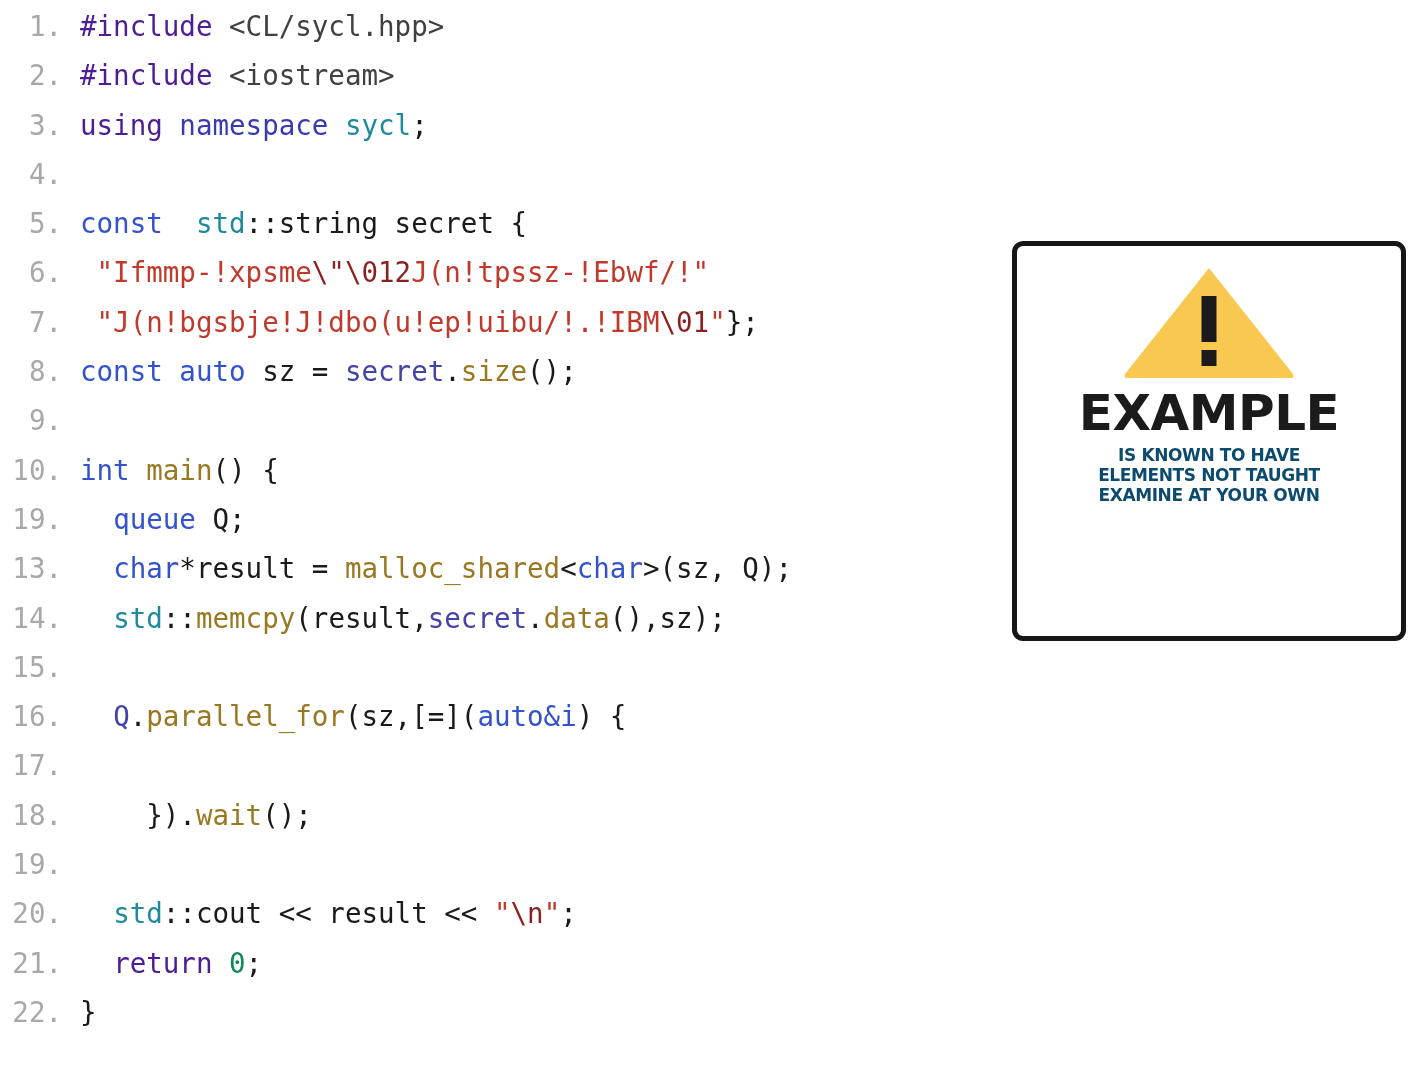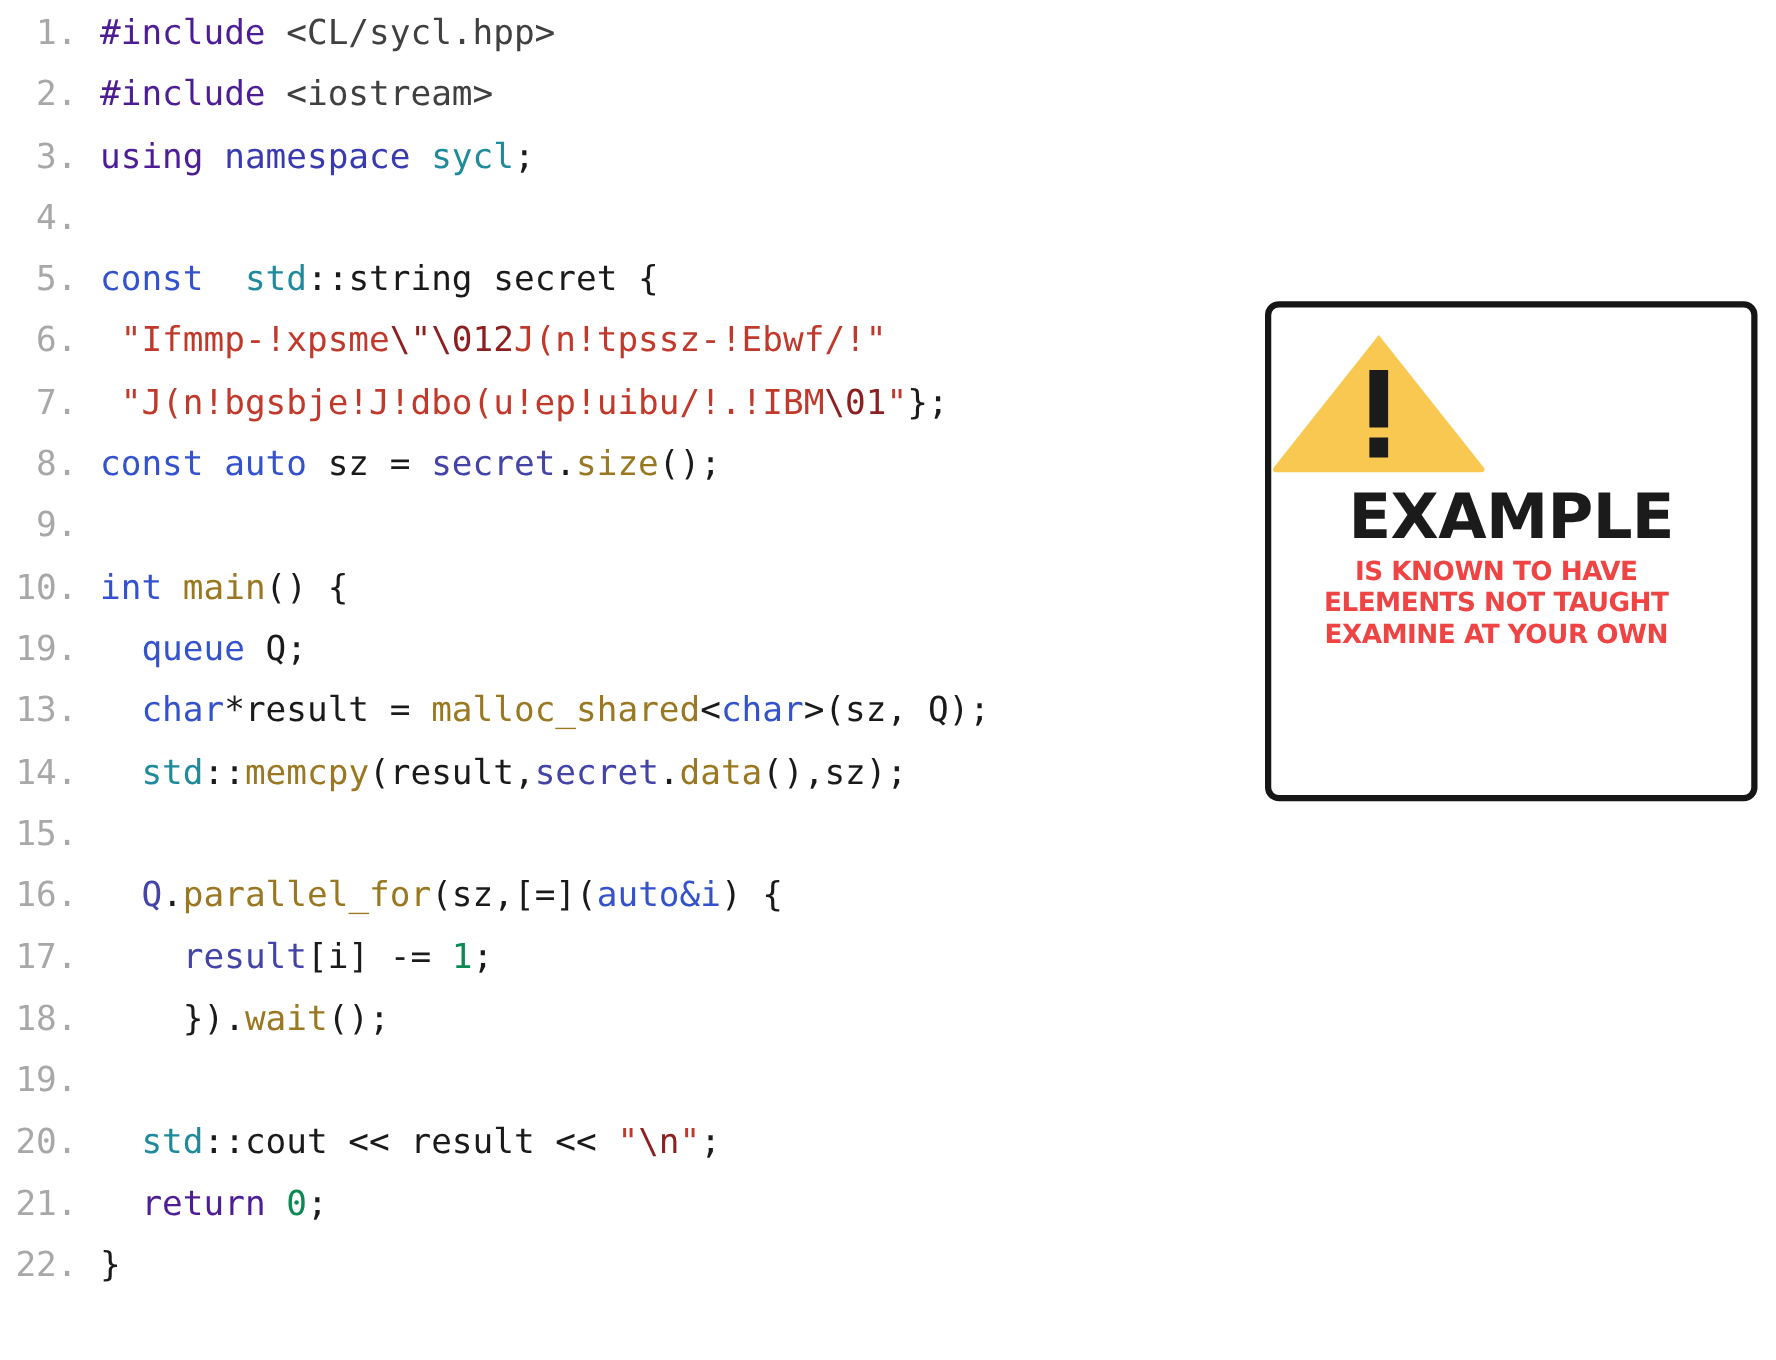--- a/index.html
+++ b/index.html
@@ -66,44 +66,45 @@
     left: 1012px;
     top: 241px;
     width: 394px;
     height: 400px;
     box-sizing: border-box;
     border: 5px solid #161616;
     border-radius: 11px;
     background: #ffffff;
     display: flex;
     flex-direction: column;
+    align-items: center;
     padding-top: 20px;
   }
   #warning-triangle-wrap {
     width: 172px;
     height: 112px;
     display: block;
   }
   #warning-heading {
     font-family: "DejaVu Sans", "Liberation Sans", sans-serif;
     font-weight: bold;
     font-size: 50px;
     line-height: 1.0;
     letter-spacing: -0.5px;
     color: #1b1b1b;
     margin-top: 10px;
     text-align: center;
   }
   #warning-body {
     font-family: "DejaVu Sans", "Liberation Sans", sans-serif;
     font-weight: bold;
-    font-size: 21px;
+    font-size: 17px;
     line-height: 1.19;
     letter-spacing: -0.4px;
-    color: #ef4444;
+    color: #0c4a6e;
     text-align: center;
     margin-top: 7px;
     width: 360px;
   }
   #warning-body .wline { display: block; white-space: nowrap; }
 </style>
 </head>
 <body>
 
 <div id="code-listing">
@@ -115,21 +116,21 @@
     <div class="code-line"><span class="ln">6.</span><span class="code-text"><span class="t-plain"> </span><span class="t-str">"Ifmmp-!xpsme</span><span class="t-esc">\"</span><span class="t-esc">\012</span><span class="t-str">J(n!tpssz-!Ebwf/!"</span></span></div>
     <div class="code-line"><span class="ln">7.</span><span class="code-text"><span class="t-plain"> </span><span class="t-str">"J(n!bgsbje!J!dbo(u!ep!uibu/!.!IBM</span><span class="t-esc">\01</span><span class="t-str">"</span><span class="t-plain">};</span></span></div>
     <div class="code-line"><span class="ln">8.</span><span class="code-text"><span class="t-kw">const auto</span><span class="t-plain"> sz = </span><span class="t-var">secret</span><span class="t-plain">.</span><span class="t-fn">size</span><span class="t-plain">();</span></span></div>
     <div class="code-line"><span class="ln">9.</span><span class="code-text"></span></div>
     <div class="code-line"><span class="ln">10.</span><span class="code-text"><span class="t-kw">int</span><span class="t-plain"> </span><span class="t-fn">main</span><span class="t-plain">() {</span></span></div>
     <div class="code-line"><span class="ln">19.</span><span class="code-text"><span class="t-plain">  </span><span class="t-kw">queue</span><span class="t-plain"> Q;</span></span></div>
     <div class="code-line"><span class="ln">13.</span><span class="code-text"><span class="t-plain">  </span><span class="t-kw">char</span><span class="t-plain">*result = </span><span class="t-fn">malloc_shared</span><span class="t-plain">&lt;</span><span class="t-kw">char</span><span class="t-plain">&gt;(sz, Q);</span></span></div>
     <div class="code-line"><span class="ln">14.</span><span class="code-text"><span class="t-plain">  </span><span class="t-type">std</span><span class="t-plain">::</span><span class="t-fn">memcpy</span><span class="t-plain">(result,</span><span class="t-var">secret</span><span class="t-plain">.</span><span class="t-fn">data</span><span class="t-plain">(),sz);</span></span></div>
     <div class="code-line"><span class="ln">15.</span><span class="code-text"></span></div>
     <div class="code-line"><span class="ln">16.</span><span class="code-text"><span class="t-plain">  </span><span class="t-var">Q</span><span class="t-plain">.</span><span class="t-fn">parallel_for</span><span class="t-plain">(sz,[=](</span><span class="t-kw">auto&amp;i</span><span class="t-plain">) {</span></span></div>
-    <div class="code-line"><span class="ln">17.</span><span class="code-text"><span class="t-plain">    </span><span class="t-var">result</span><span class="t-plain">[i] -= </span><span class="t-num">1</span><span class="t-plain">;</span></span></div>
+    <div class="code-line"><span class="ln">17.</span></div>
     <div class="code-line"><span class="ln">18.</span><span class="code-text"><span class="t-plain">    }).</span><span class="t-fn">wait</span><span class="t-plain">();</span></span></div>
     <div class="code-line"><span class="ln">19.</span><span class="code-text"></span></div>
     <div class="code-line"><span class="ln">20.</span><span class="code-text"><span class="t-plain">  </span><span class="t-type">std</span><span class="t-plain">::cout &lt;&lt; result &lt;&lt; </span><span class="t-str">"</span><span class="t-esc">\n</span><span class="t-str">"</span><span class="t-plain">;</span></span></div>
     <div class="code-line"><span class="ln">21.</span><span class="code-text"><span class="t-plain">  </span><span class="t-pre">return</span><span class="t-plain"> </span><span class="t-num">0</span><span class="t-plain">;</span></span></div>
     <div class="code-line"><span class="ln">22.</span><span class="code-text"><span class="t-plain">}</span></span></div>
   </div>
 
 <div id="warning-card">
 
   <div id="warning-triangle-wrap">

